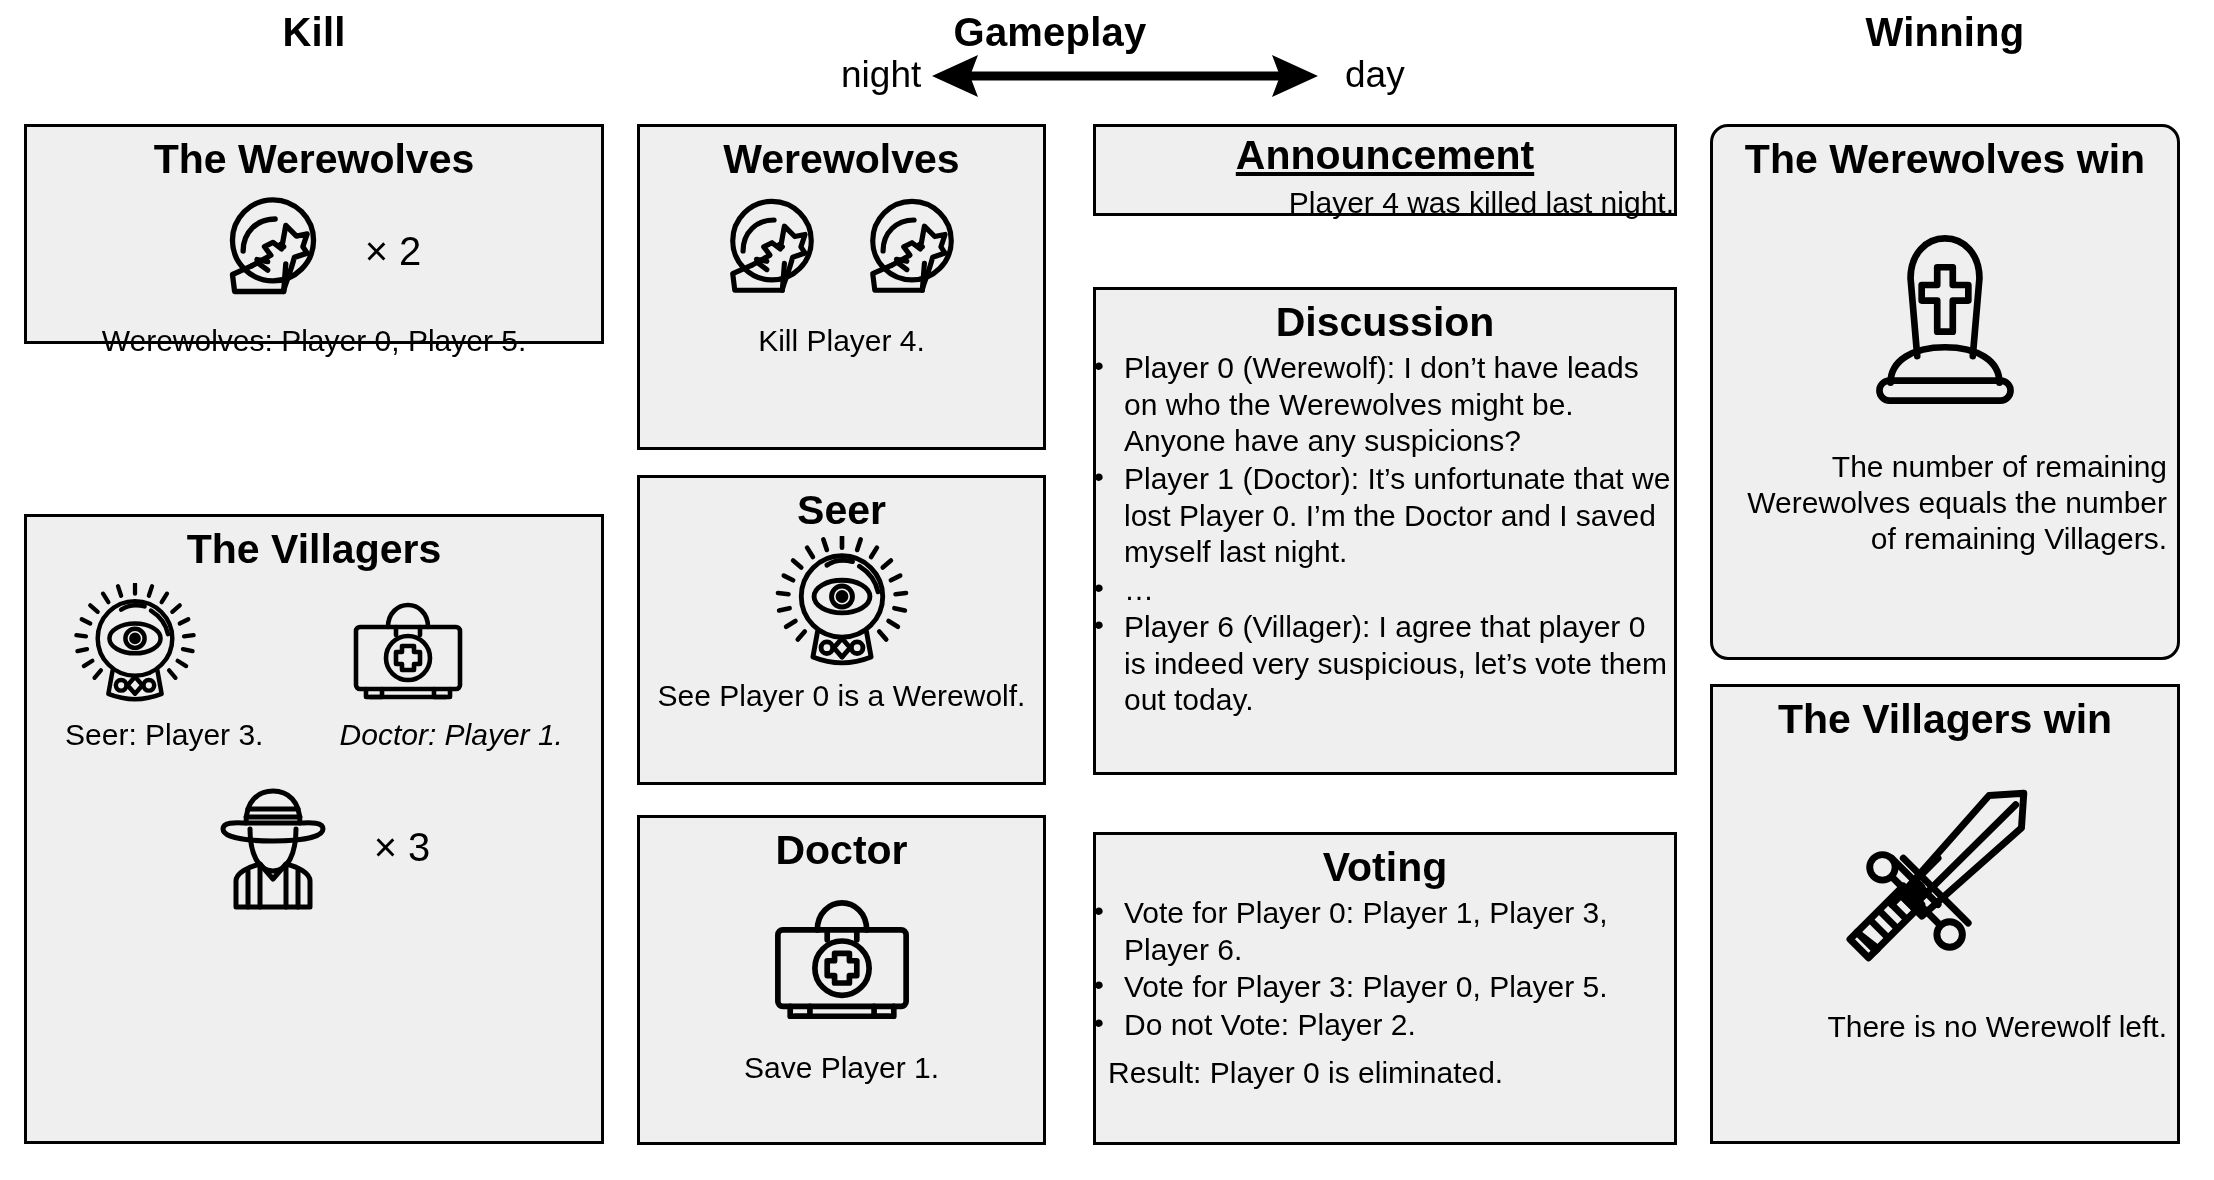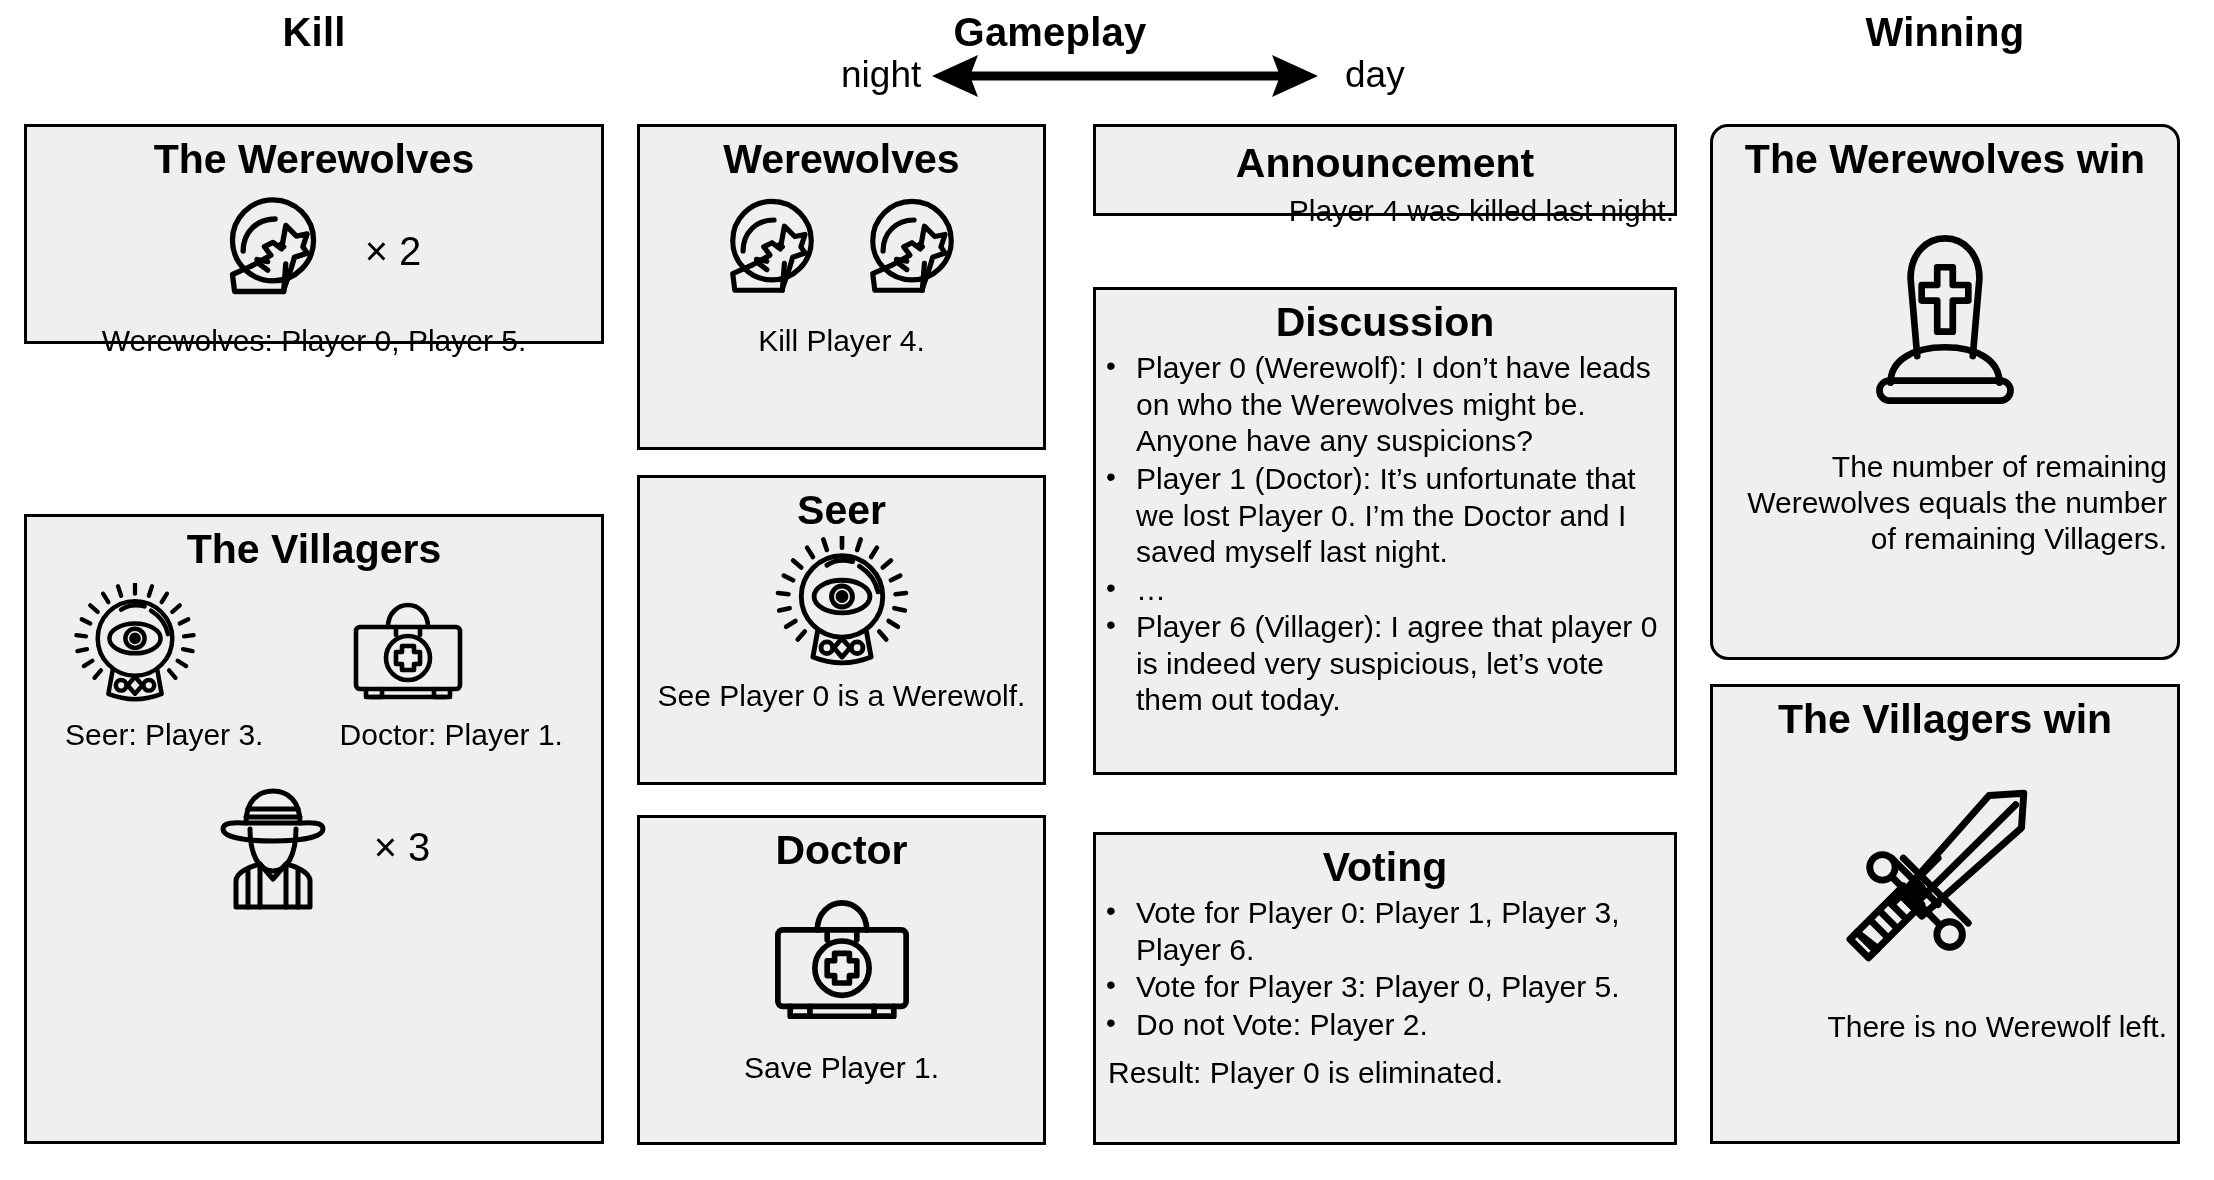--- a/index.html
+++ b/index.html
@@ -74,21 +74,21 @@
   }
   .mult {
     font-size: 40px;
     margin-left: 26px;
     white-space: nowrap;
   }
 
   
   ul.bullets {
     margin: 4px 0 0 0;
-    padding-left: 34px;
+    padding-left: 22px;
     list-style: none;
   }
   ul.bullets li {
     font-size: 30px;
     line-height: 1.22;
     position: relative;
     padding-left: 6px;
     margin-bottom: 1px;
   }
   ul.bullets li::before {
@@ -179,21 +179,21 @@
               <path d="M25 73 L17 78"></path>
               <path d="M105 73 L113 78"></path>
               <path d="M33 82 L27 89"></path>
               <path d="M97 82 L103 89"></path>
             </g>
           </g>
         </svg>
       </span>
       <div class="box-caption" style="margin-top:4px;">Seer: Player 3.</div>
     </div>
-    <div style="text-align:center;">
+    <div style="text-align:center;font-style:italic;">
       <span>
         <svg width="136" height="120" viewBox="0 0 136 120">
           <g fill="none" stroke="#000" stroke-width="4.6" stroke-linecap="round" stroke-linejoin="round">
             <path d="M48 34 C48 20 58 12 68 12 C78 12 88 20 88 34"></path>
             <path d="M56 34 L56 42 M80 34 L80 42"></path>
             <rect x="16" y="34" width="104" height="62" rx="4"></rect>
             <circle cx="68" cy="65" r="22"></circle>
             <path d="M62 53 L74 53 L74 59 L80 59 L80 71 L74 71 L74 77 L62 77 L62 71 L56 71 L56 59 L62 59 Z"></path>
             <path d="M26 96 L26 104 L42 104 L42 96"></path>
             <path d="M94 96 L94 104 L110 104 L110 96"></path>
@@ -313,21 +313,21 @@
           <path d="M94 96 L94 104 L110 104 L110 96"></path>
           <path d="M30 104 L106 104"></path>
         </g>
       </svg>
     </span>
   </div>
   <div class="box-caption caption-center" style="margin-top:14px;">Save Player 1.</div>
 </div>
 
 <div class="box" id="box-announcement" style="left:1093px; top:124px; width:584px; height:92px;">
-  <div class="box-title" style="margin-top:13px;">Announcement</div>
+  <div class="box-title" style="margin-top:5px;text-decoration:underline;">Announcement</div>
   <div class="box-caption caption-left" style="margin:6px 0 0 12px;">Player 4 was killed last night.</div>
 </div>
 
 <div class="box" id="box-discussion" style="left:1093px; top:287px; width:584px; height:488px;">
   <div class="box-title">Discussion</div>
   <ul class="bullets">
     <li>Player 0 (Werewolf): I don’t have leads on who the Werewolves might be. Anyone have any suspicions?</li>
     <li>Player 1 (Doctor): It’s unfortunate that we lost Player 0. I’m the Doctor and I saved myself last night.</li>
     <li>…</li>
     <li>Player 6 (Villager): I agree that player 0 is indeed very suspicious, let’s vote them out today.</li>

